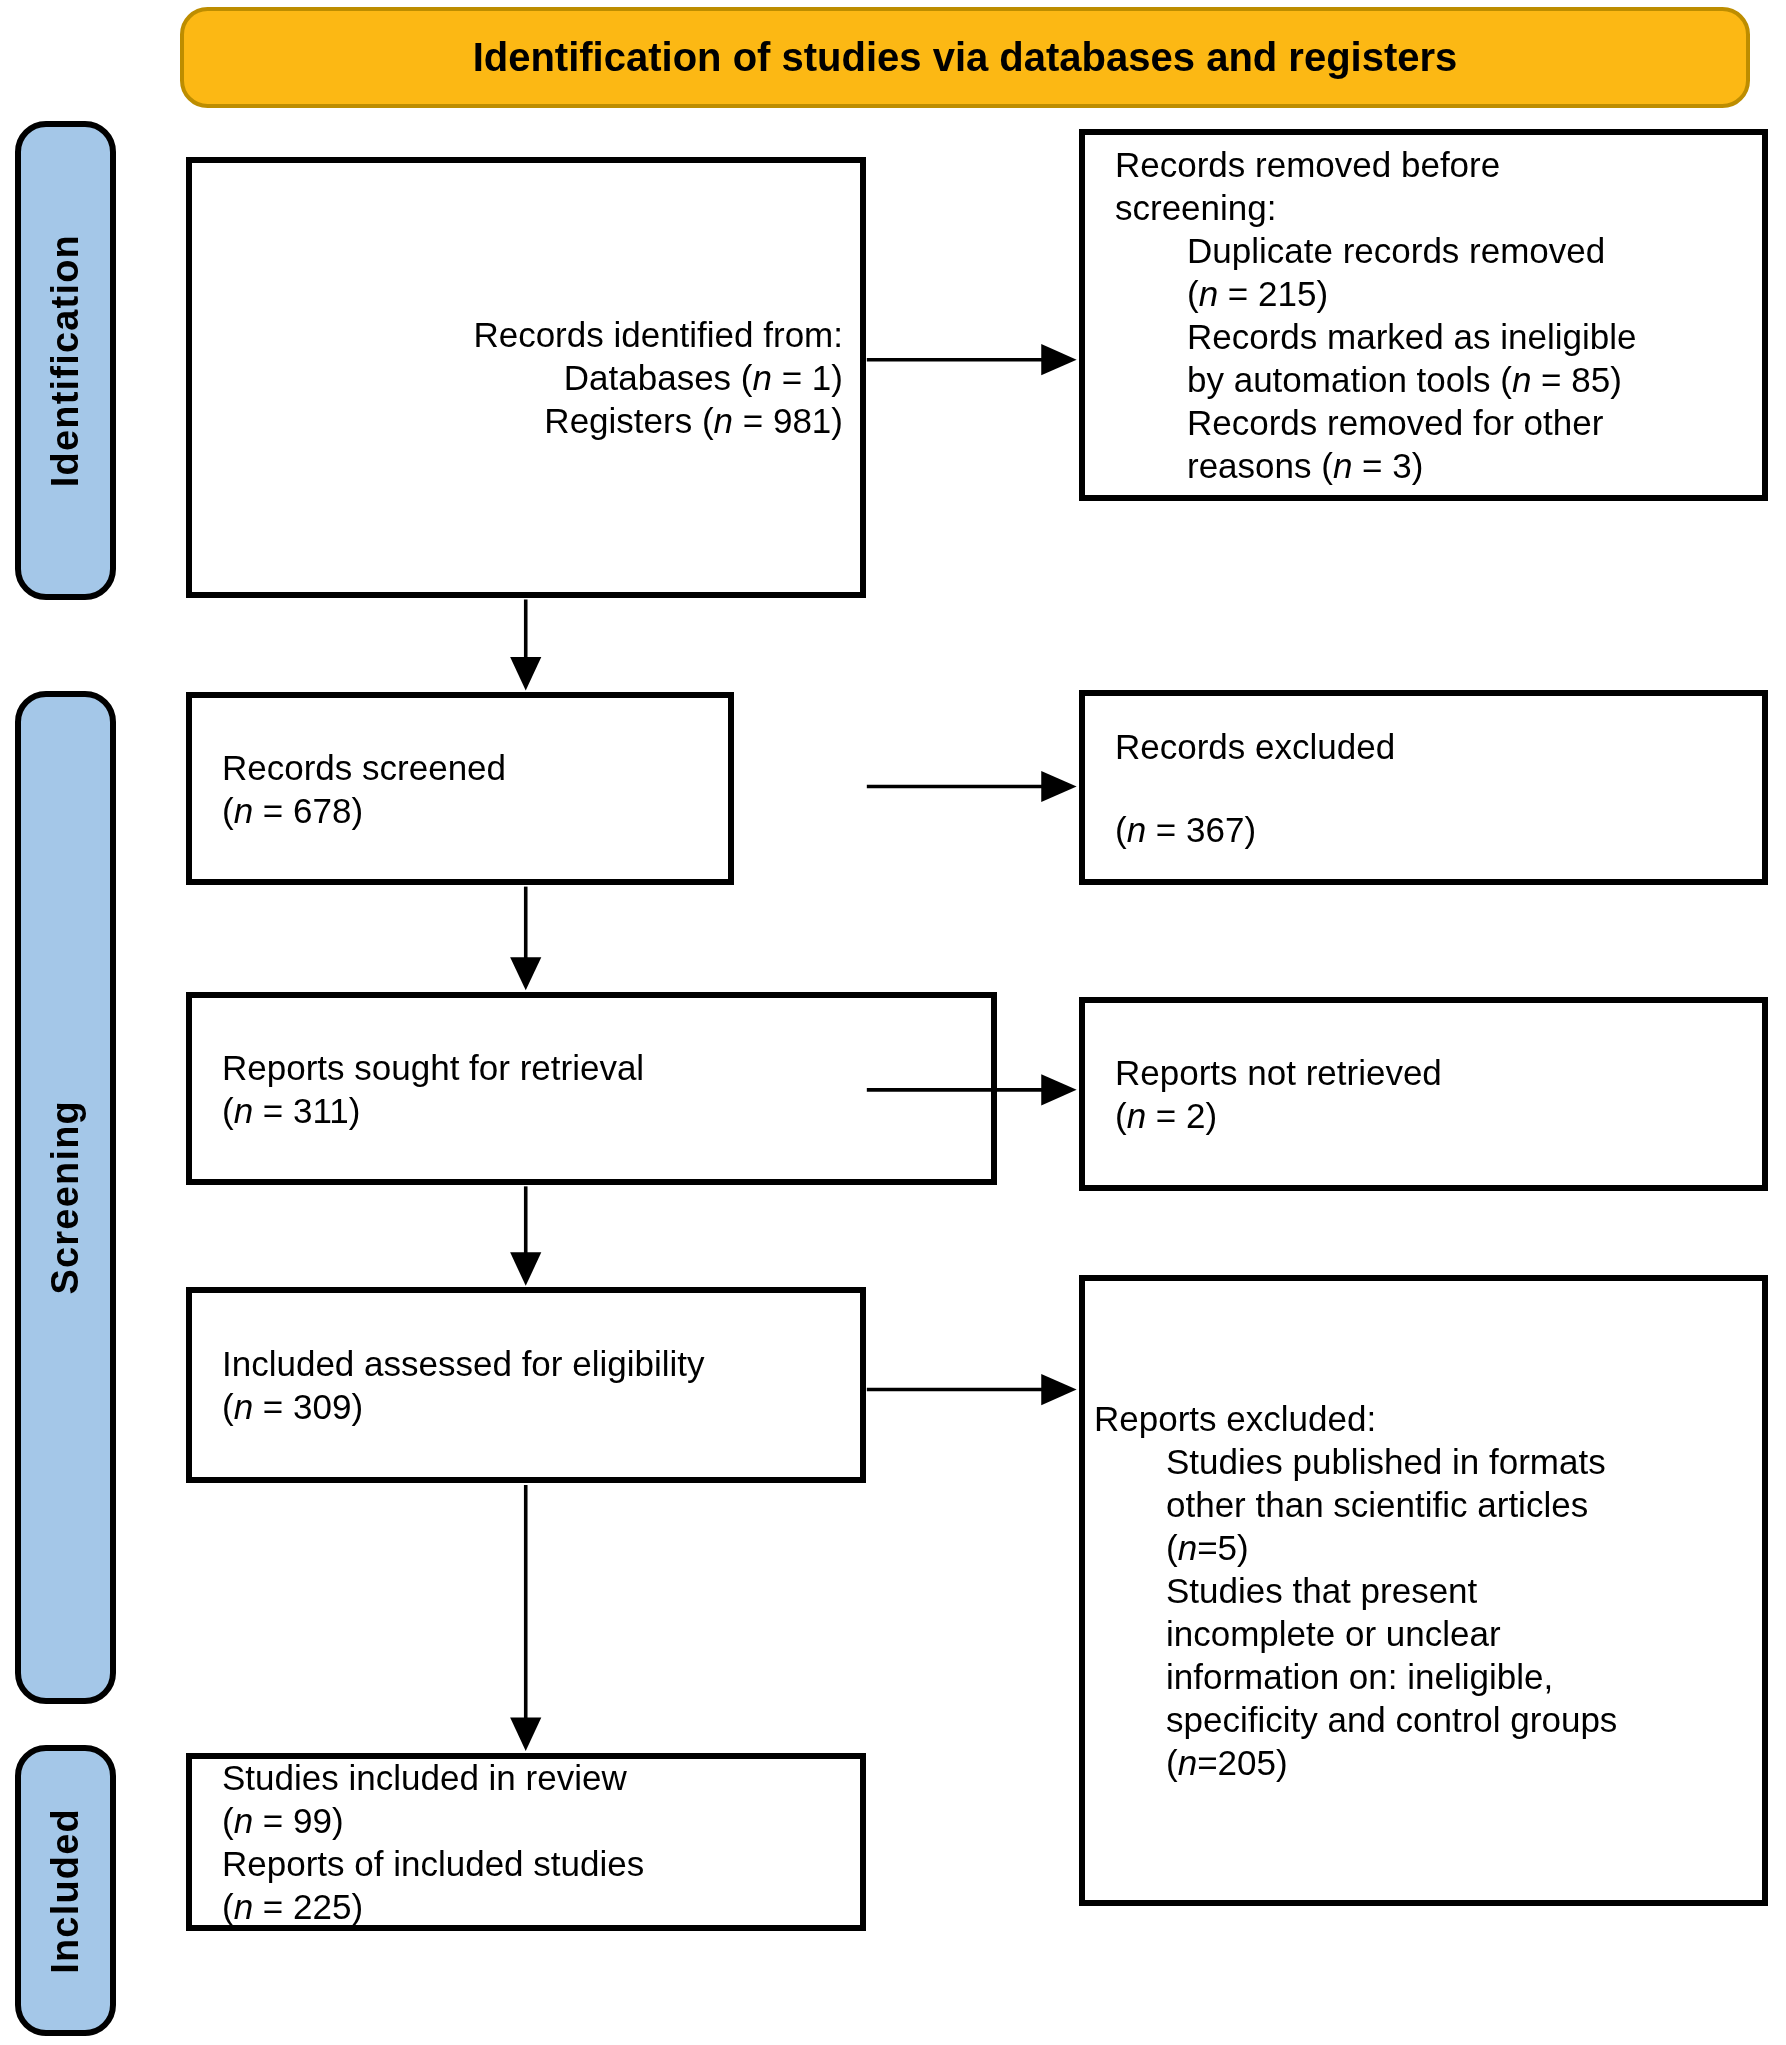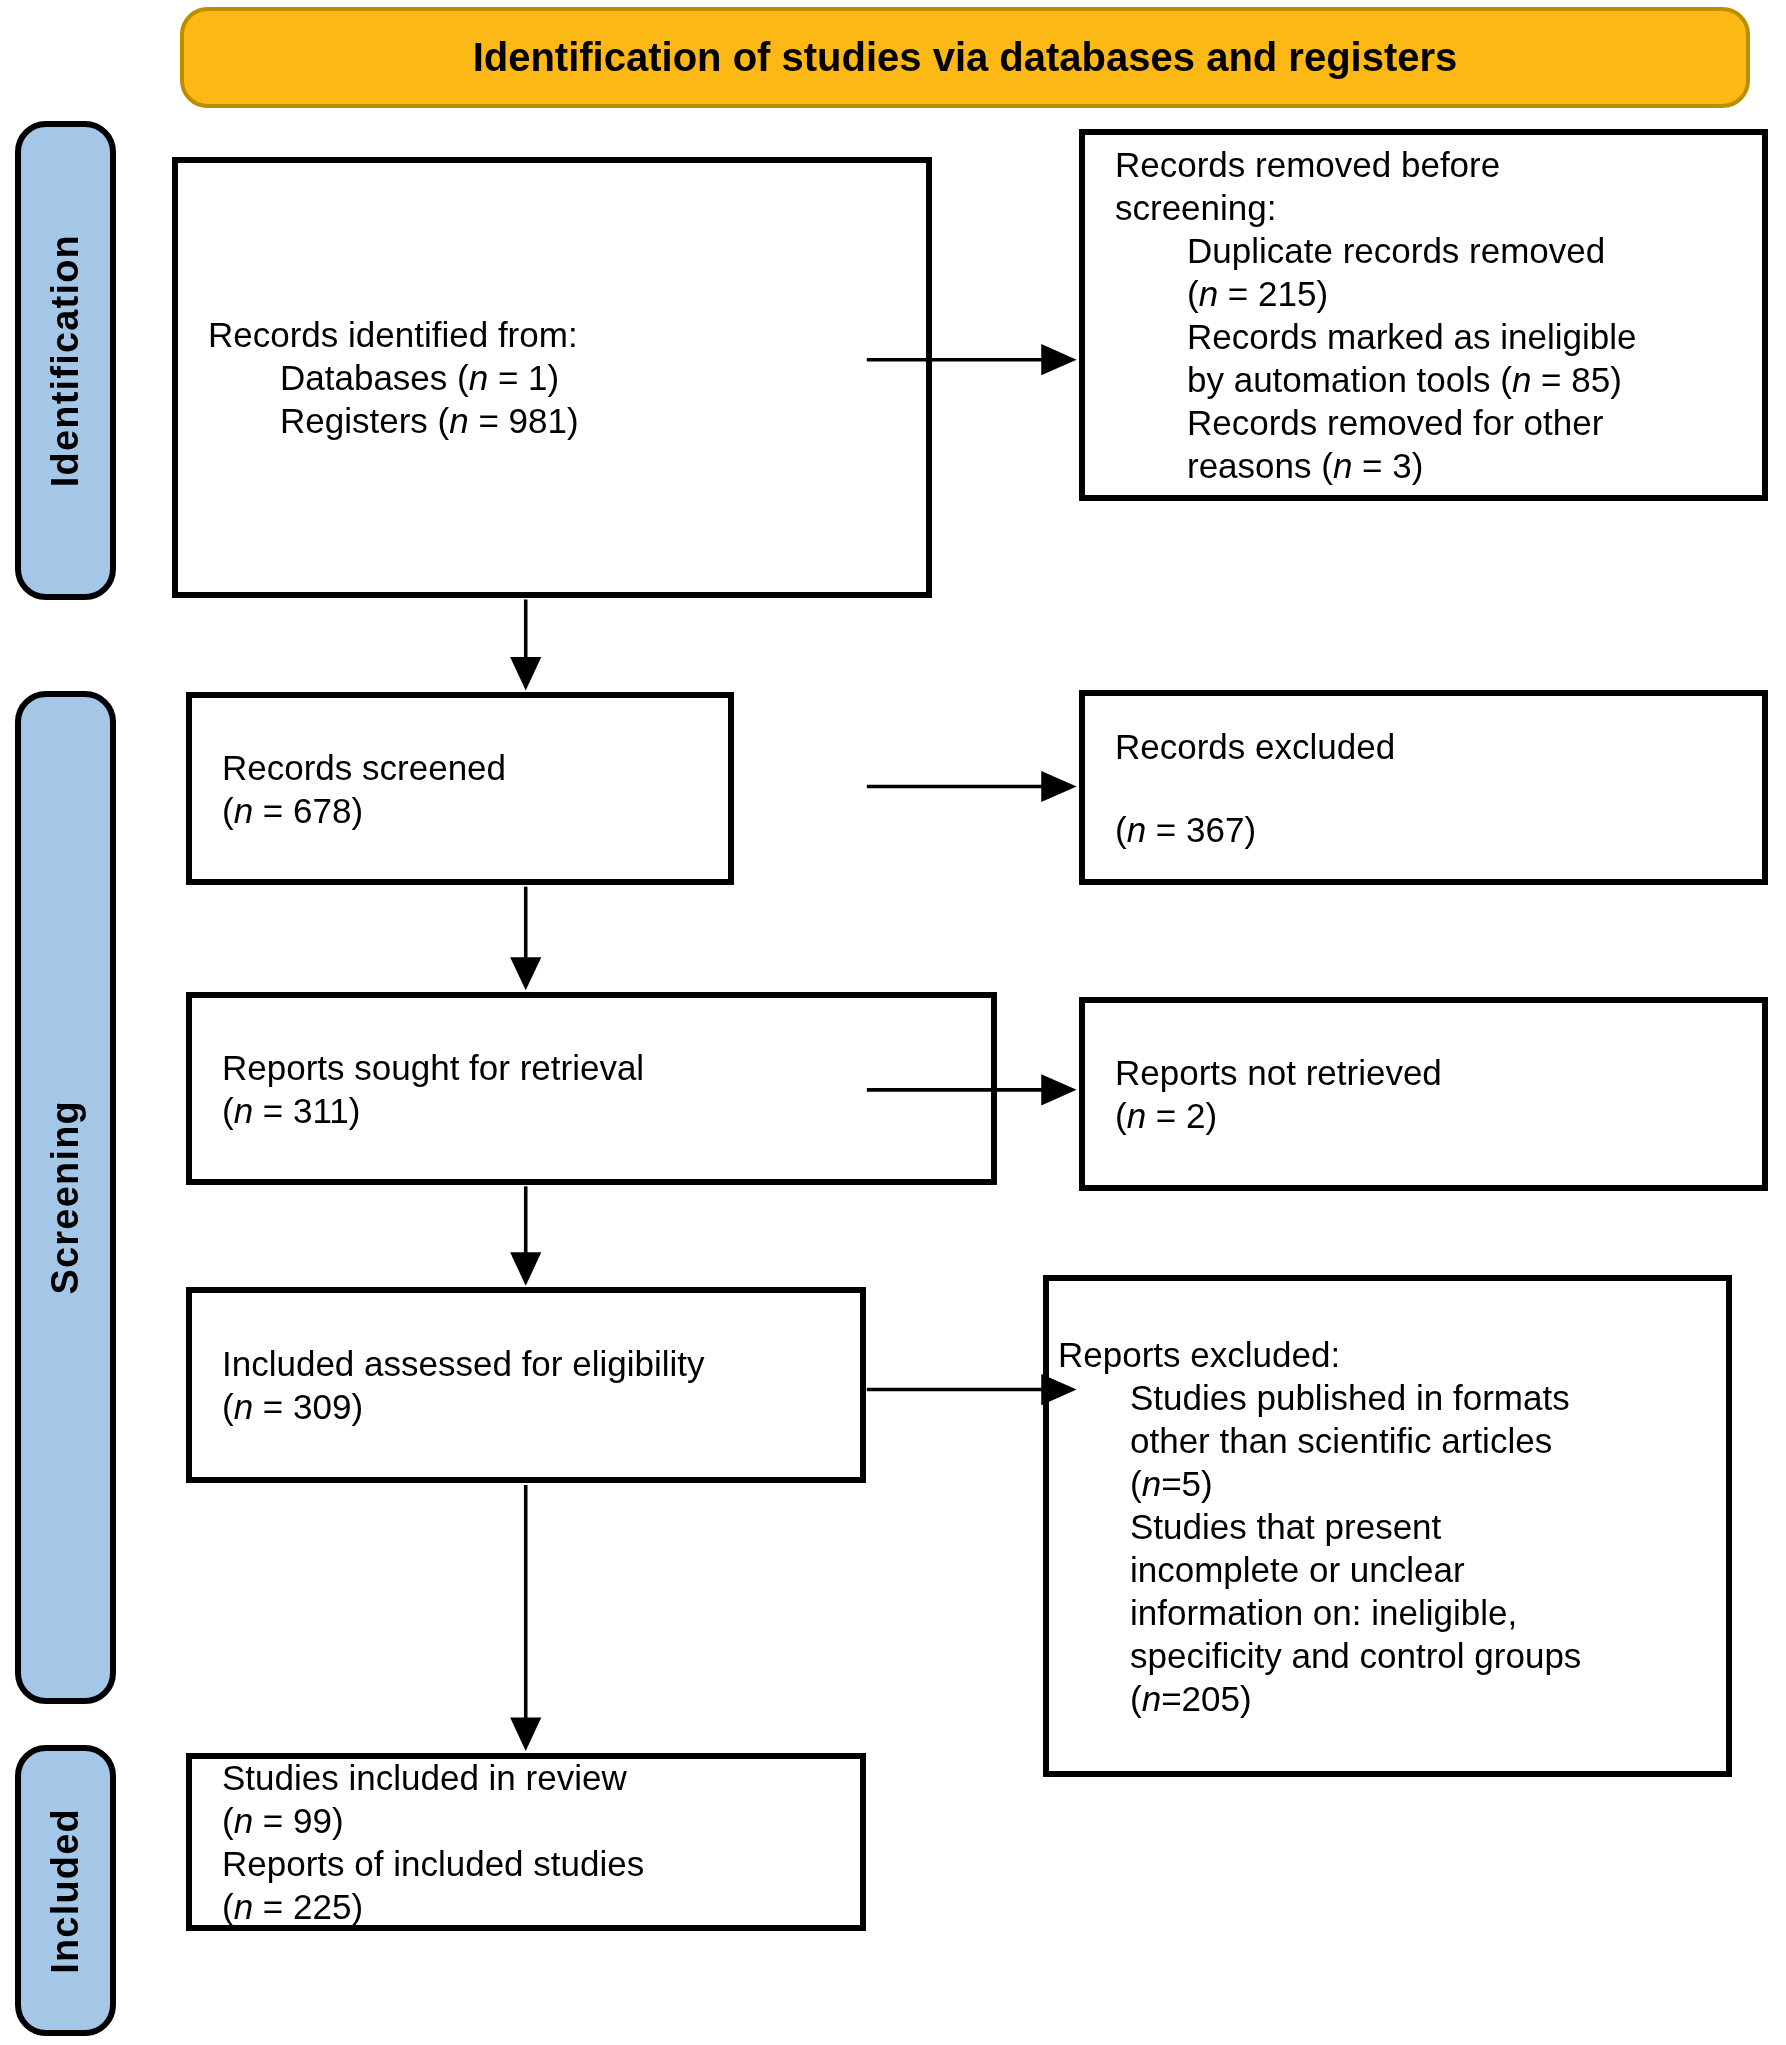--- a/index.html
+++ b/index.html
@@ -57,30 +57,30 @@
     box-sizing: border-box;
     display: flex; flex-direction: column; justify-content: center;
     font-size: 35px;
     line-height: 43px;
     padding: 6px 17px 6px 30px;
   }
   .box .line { white-space: nowrap; }
   .box .line.i1 { padding-left: 72px; }
   .box .line i { font-style: italic; }
 
-  .box-records-identified    { left: 172px;  top: 157px;  width: 760px; height: 441px; }
+  .box-records-identified    { left: 186px;  top: 157px;  width: 680px; height: 441px; text-align: right; }
   .box-records-screened      { left: 186px;  top: 692px; width: 548px; height: 193px; }
   .box-reports-sought        { left: 186px;  top: 992px; width: 811px; height: 193px; }
   .box-reports-assessed      { left: 186px;  top: 1287px; width: 680px; height: 196px; }
   .box-studies-included      { left: 186px;  top: 1753px; width: 680px; height: 178px; }
 
   .box-records-removed       { left: 1079px; top: 129px;  width: 689px; height: 372px; }
   .box-records-excluded      { left: 1079px; top: 690px; width: 689px; height: 195px; gap: 40px; }
   .box-reports-not-retrieved { left: 1079px; top: 997px; width: 689px; height: 194px; }
-  .box-reports-excluded      { left: 1043px; top: 1275px; width: 689px; height: 502px; padding-left: 9px; }
+  .box-reports-excluded      { left: 1079px; top: 1275px; width: 689px; height: 631px; padding-left: 9px; }
 
   .arrows {
     position: absolute;
     left: 0; top: 0;
     width: 1787px; height: 2046px;
     pointer-events: none;
   }
 </style>
 </head>
 <body>

